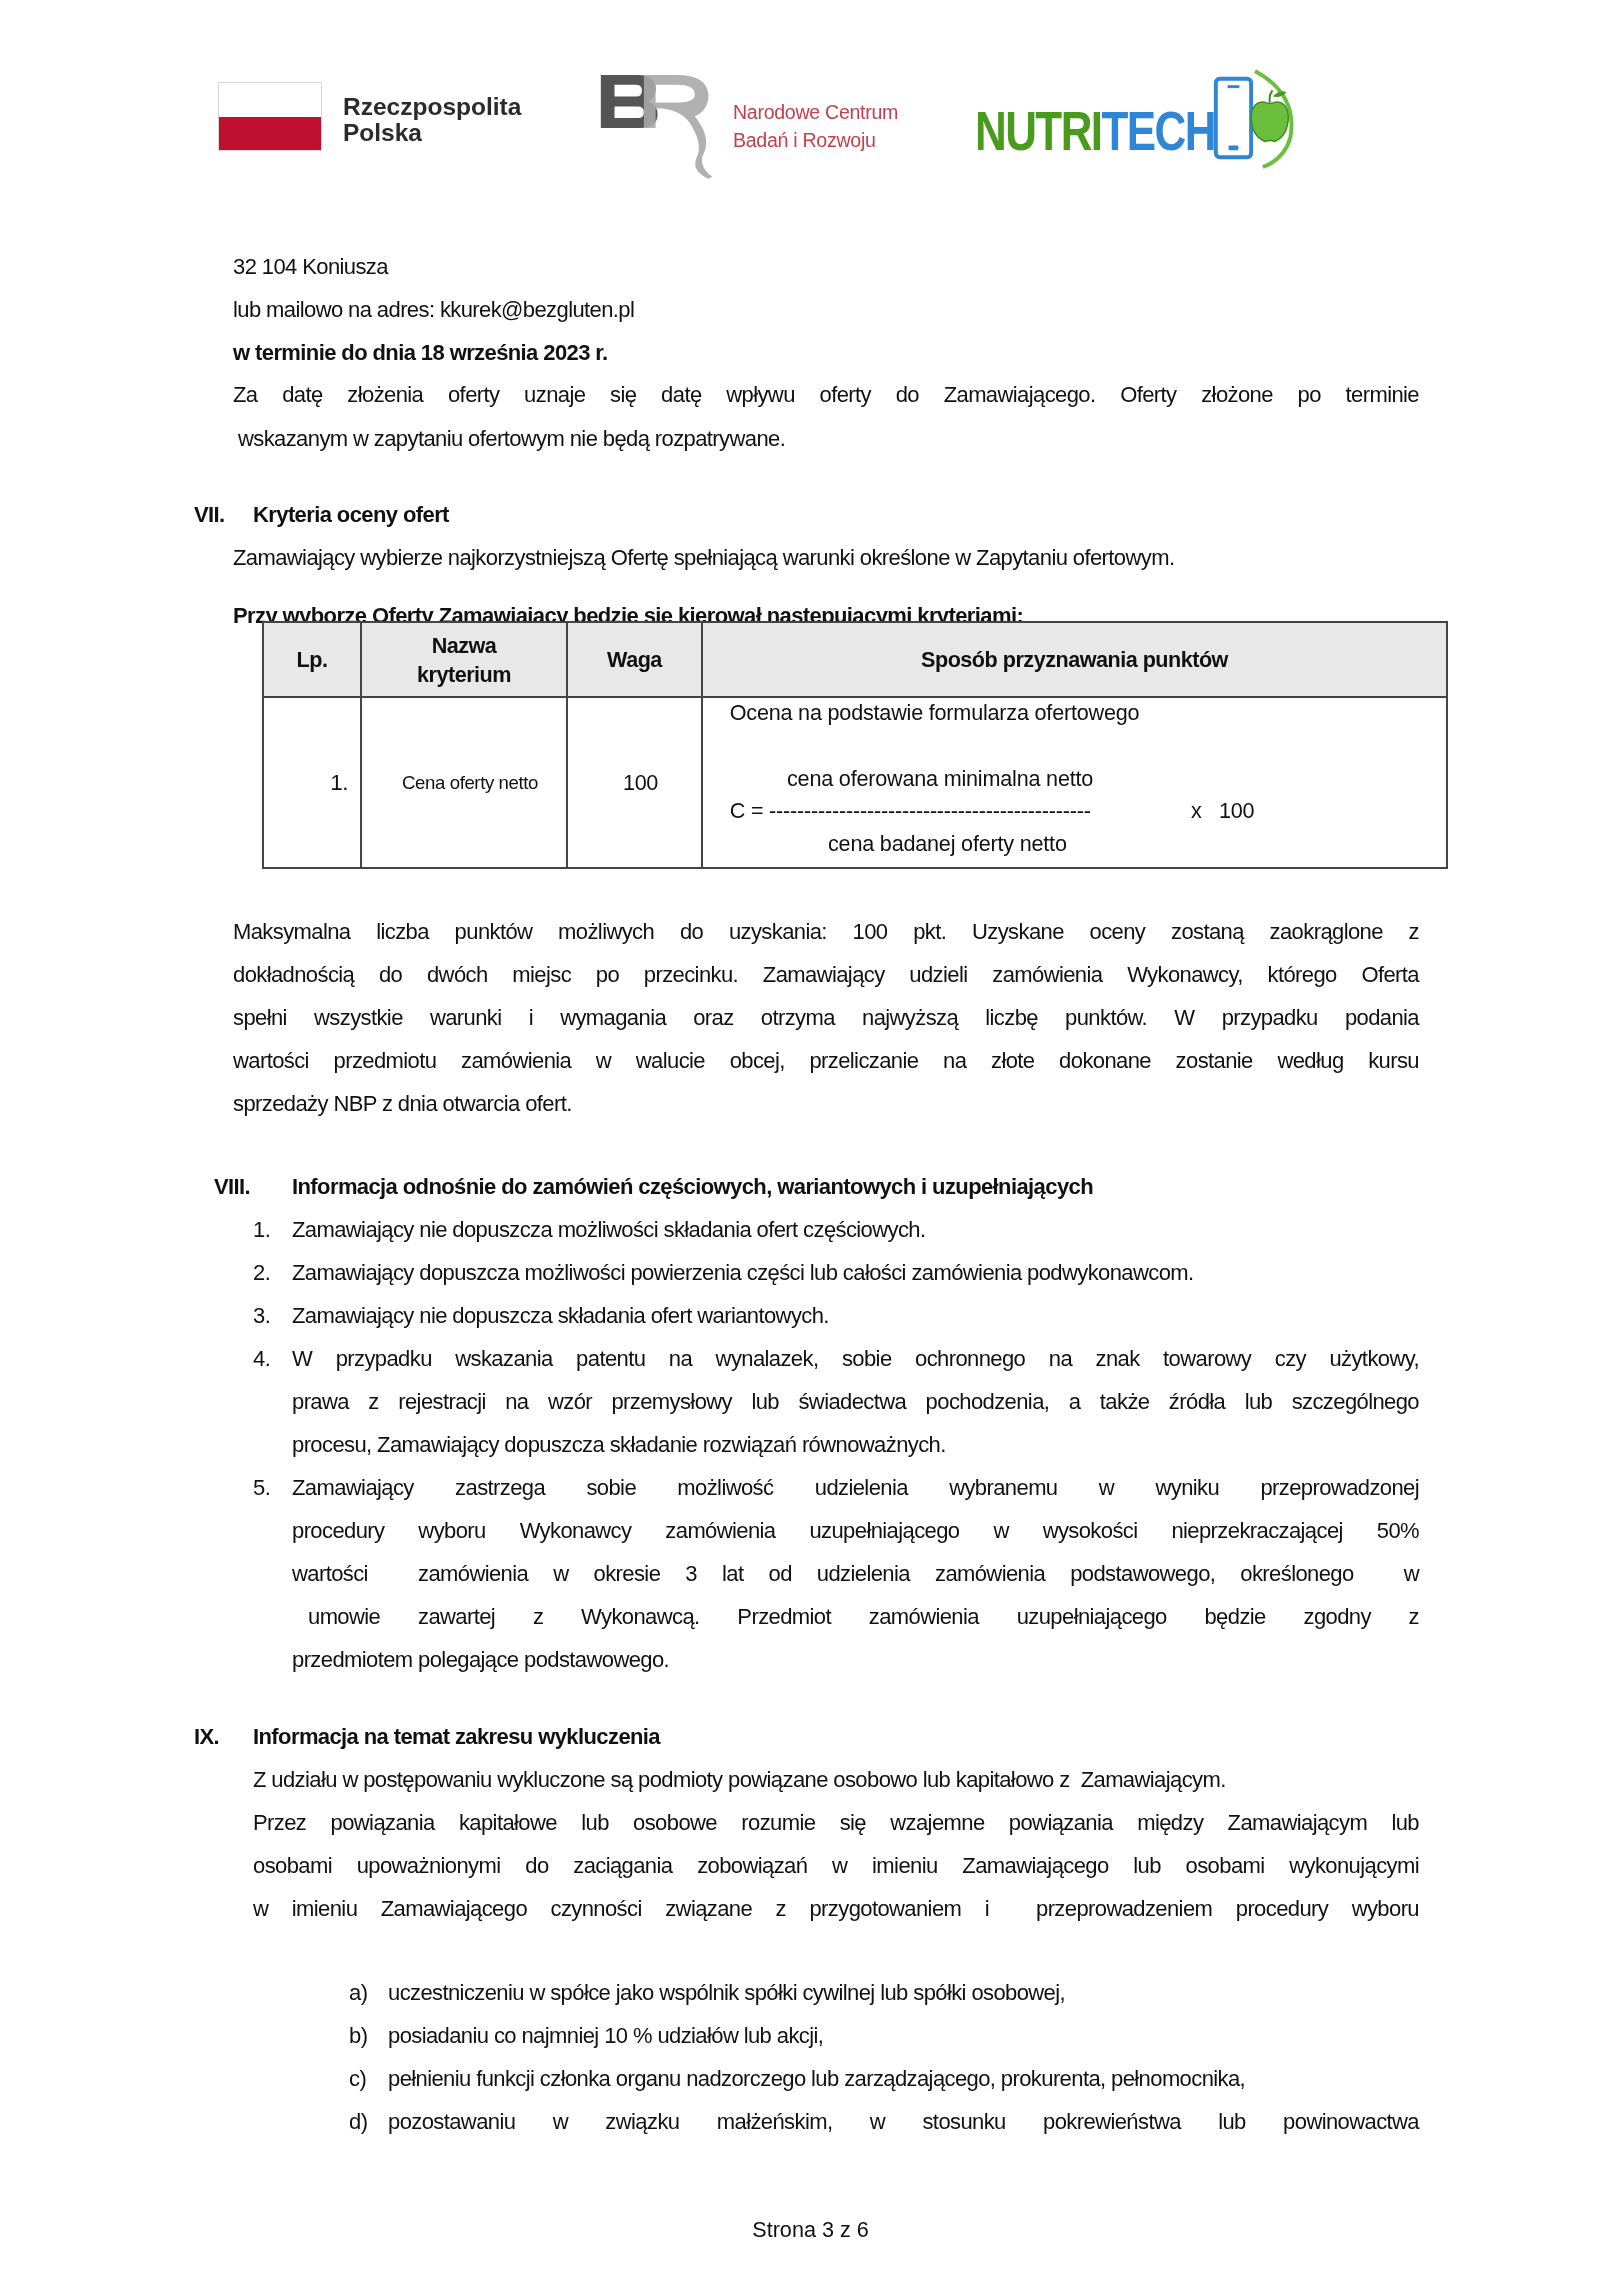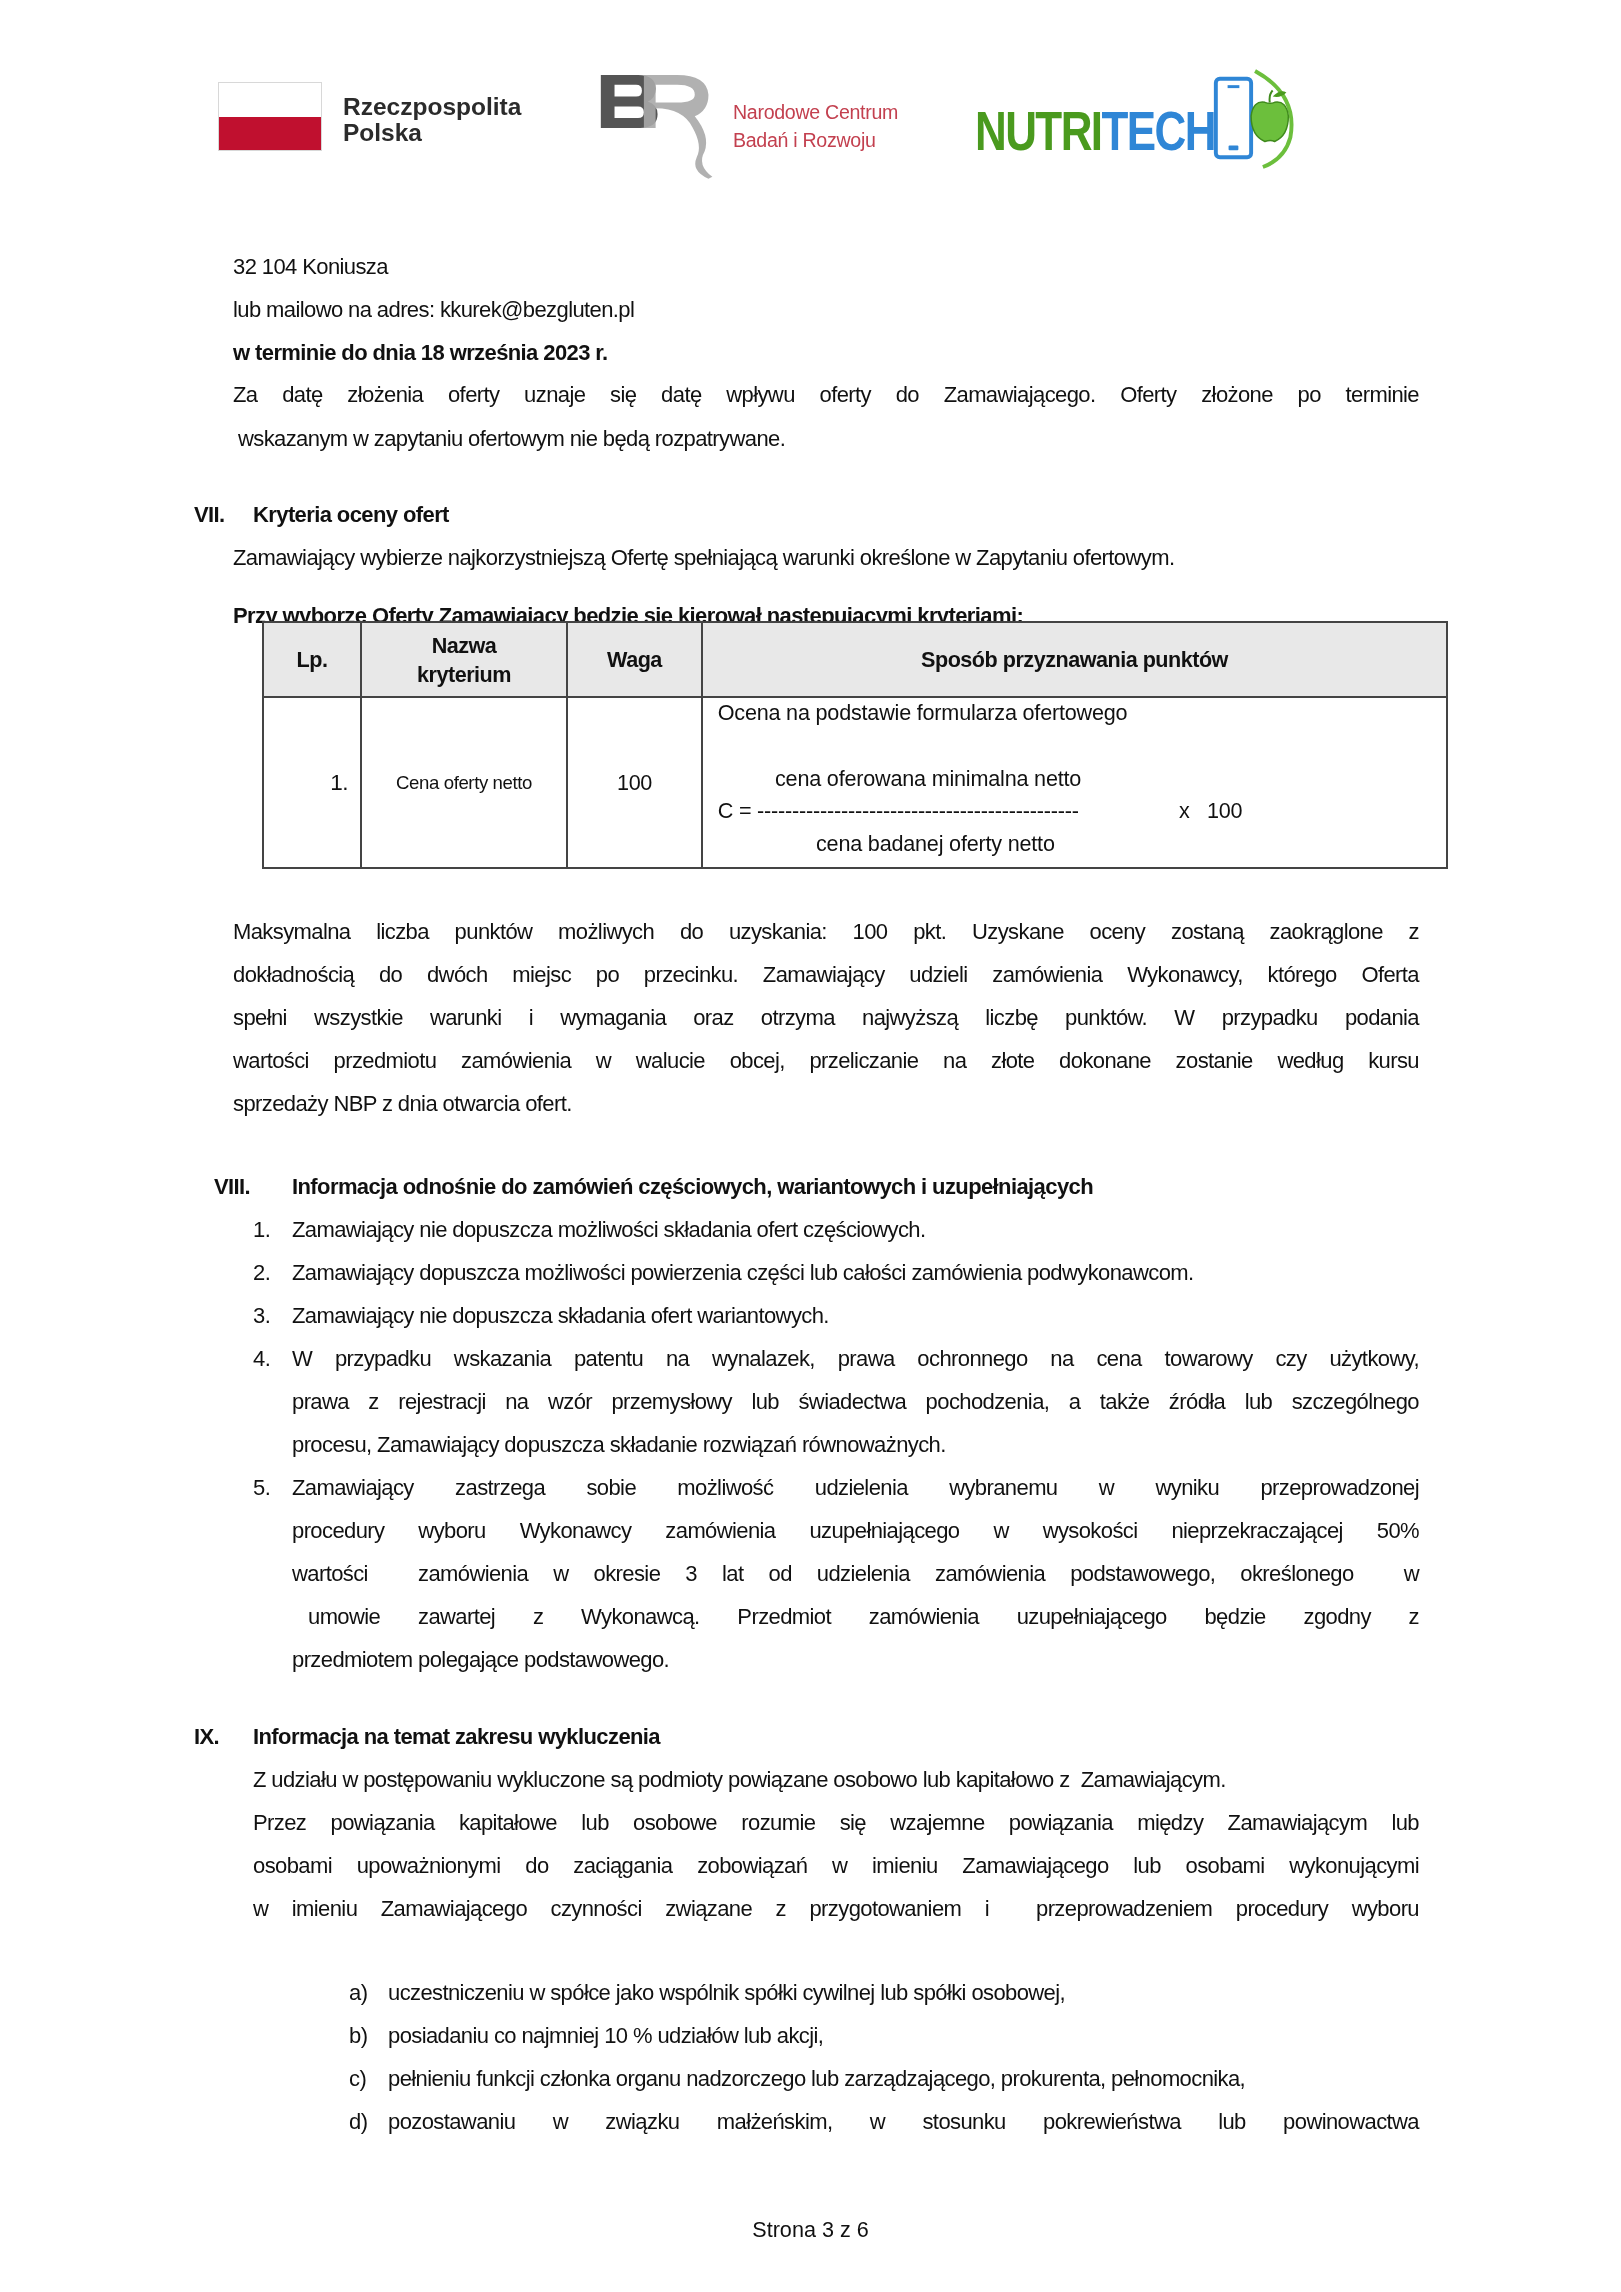--- a/index.html
+++ b/index.html
@@ -20,21 +20,21 @@
   .nutri { left: 975px; top: 102px; font-size: 55px; line-height: 59px; font-weight: bold; letter-spacing: -2px; transform: scaleX(0.8); transform-origin: left top; }
   .nutri .g { color: #4a9a1e; }
   .nutri .bl { color: #2f86d6; }
   .nutri-icon { left: 1208px; top: 65px; width: 98px; height: 106px; }
 
   
   table.crit { position: absolute; left: 233px; top: 621px; width: 1186px; border-collapse: collapse;
                font-family: "Liberation Sans", sans-serif; margin-left: 29px; }
   table.crit td, table.crit th { border: 2px solid #444; padding: 0; }
   table.crit th { background: #e8e8e8; font-weight: bold; font-size: 21.6px; line-height: 29px; letter-spacing: -0.5px; height: 73px; }
-  table.crit td { font-size: 20.6px; letter-spacing: -0.4px; height: 169px; vertical-align: middle; }
+  table.crit td { font-size: 20.6px; letter-spacing: -0.4px; height: 169px; vertical-align: middle; padding-left: 12px; }
   .formula { position: relative; height: 169px; }
   .formula div { position: absolute; white-space: pre; font-size: 21.6px; letter-spacing: -0.2px; }
 
   .footer { left: 0; width: 1621px; top: 2217px; text-align: center; font-size: 21.6px; color: #111; letter-spacing: 0; }
 </style>
 </head>
 <body>
 
 <div class="abs flag">
   <div class="w"></div>
@@ -132,21 +132,21 @@
     <div class="txt" style="width:39px;">2.</div>
     <div class="txt" style="flex:1;">Zamawiający dopuszcza możliwości powierzenia części lub całości zamówienia podwykonawcom.</div>
   </div>
   <div style="display:flex;">
     <div class="txt" style="width:39px;">3.</div>
     <div class="txt" style="flex:1;">Zamawiający nie dopuszcza składania ofert wariantowych.</div>
   </div>
   <div style="display:flex;">
     <div class="txt" style="width:39px;">4.</div>
     <div style="flex:1;">
-      <div class="txt just" style="text-align-last: justify;">W przypadku wskazania patentu na wynalazek, prawa ochronnego na cena towarowy czy użytkowy,</div>
+      <div class="txt just" style="text-align-last: justify;">W przypadku wskazania patentu na wynalazek, sobie ochronnego na znak towarowy czy użytkowy,</div>
       <div class="txt just" style="text-align-last: justify;">prawa z rejestracji na wzór przemysłowy lub świadectwa pochodzenia, a także źródła lub szczególnego</div>
       <div class="txt">procesu, Zamawiający dopuszcza składanie rozwiązań równoważnych.</div>
     </div>
   </div>
   <div style="display:flex;">
     <div class="txt" style="width:39px;">5.</div>
     <div style="flex:1;">
       <div class="txt just" style="text-align-last: justify; word-spacing: 5.9px;">Zamawiający zastrzega sobie możliwość udzielenia wybranemu w wyniku przeprowadzonej</div>
       <div class="txt just" style="text-align-last: justify;">procedury wyboru Wykonawcy zamówienia uzupełniającego w wysokości nieprzekraczającej 50%</div>
       <div class="txt just" style="text-align-last: justify; white-space: pre;">wartości  zamówienia w okresie 3 lat od udzielenia zamówienia podstawowego, określonego  w</div>

